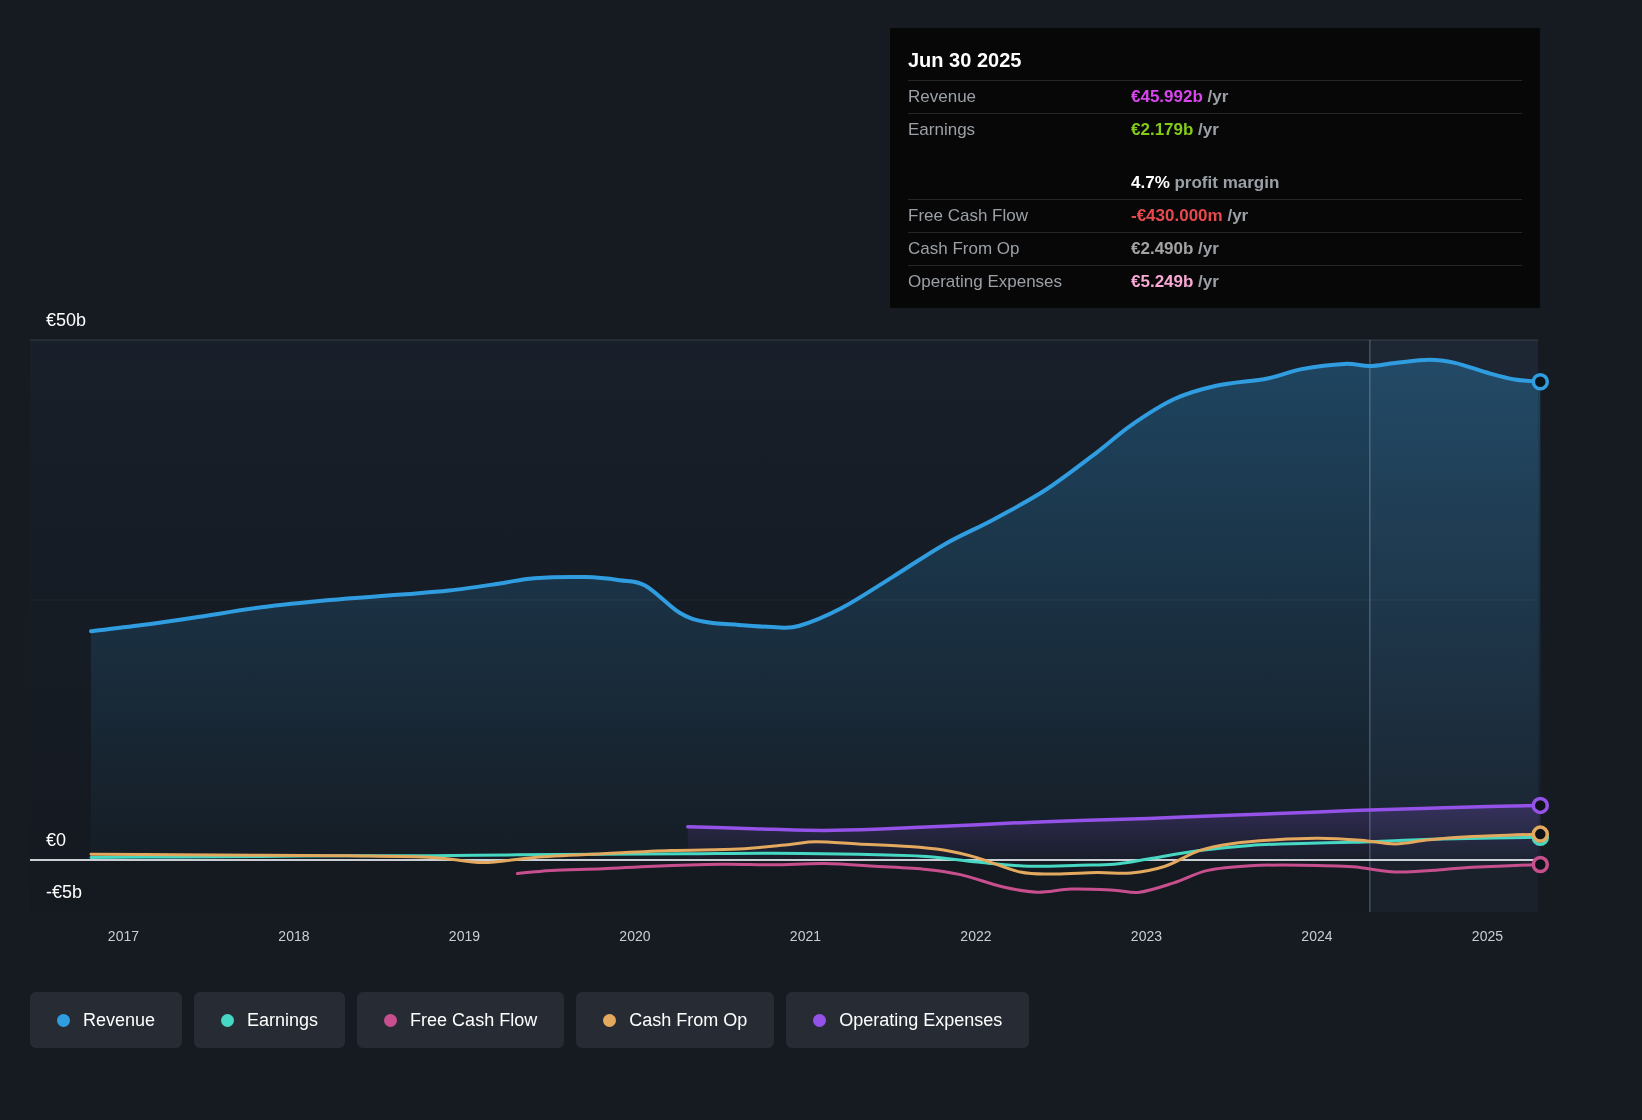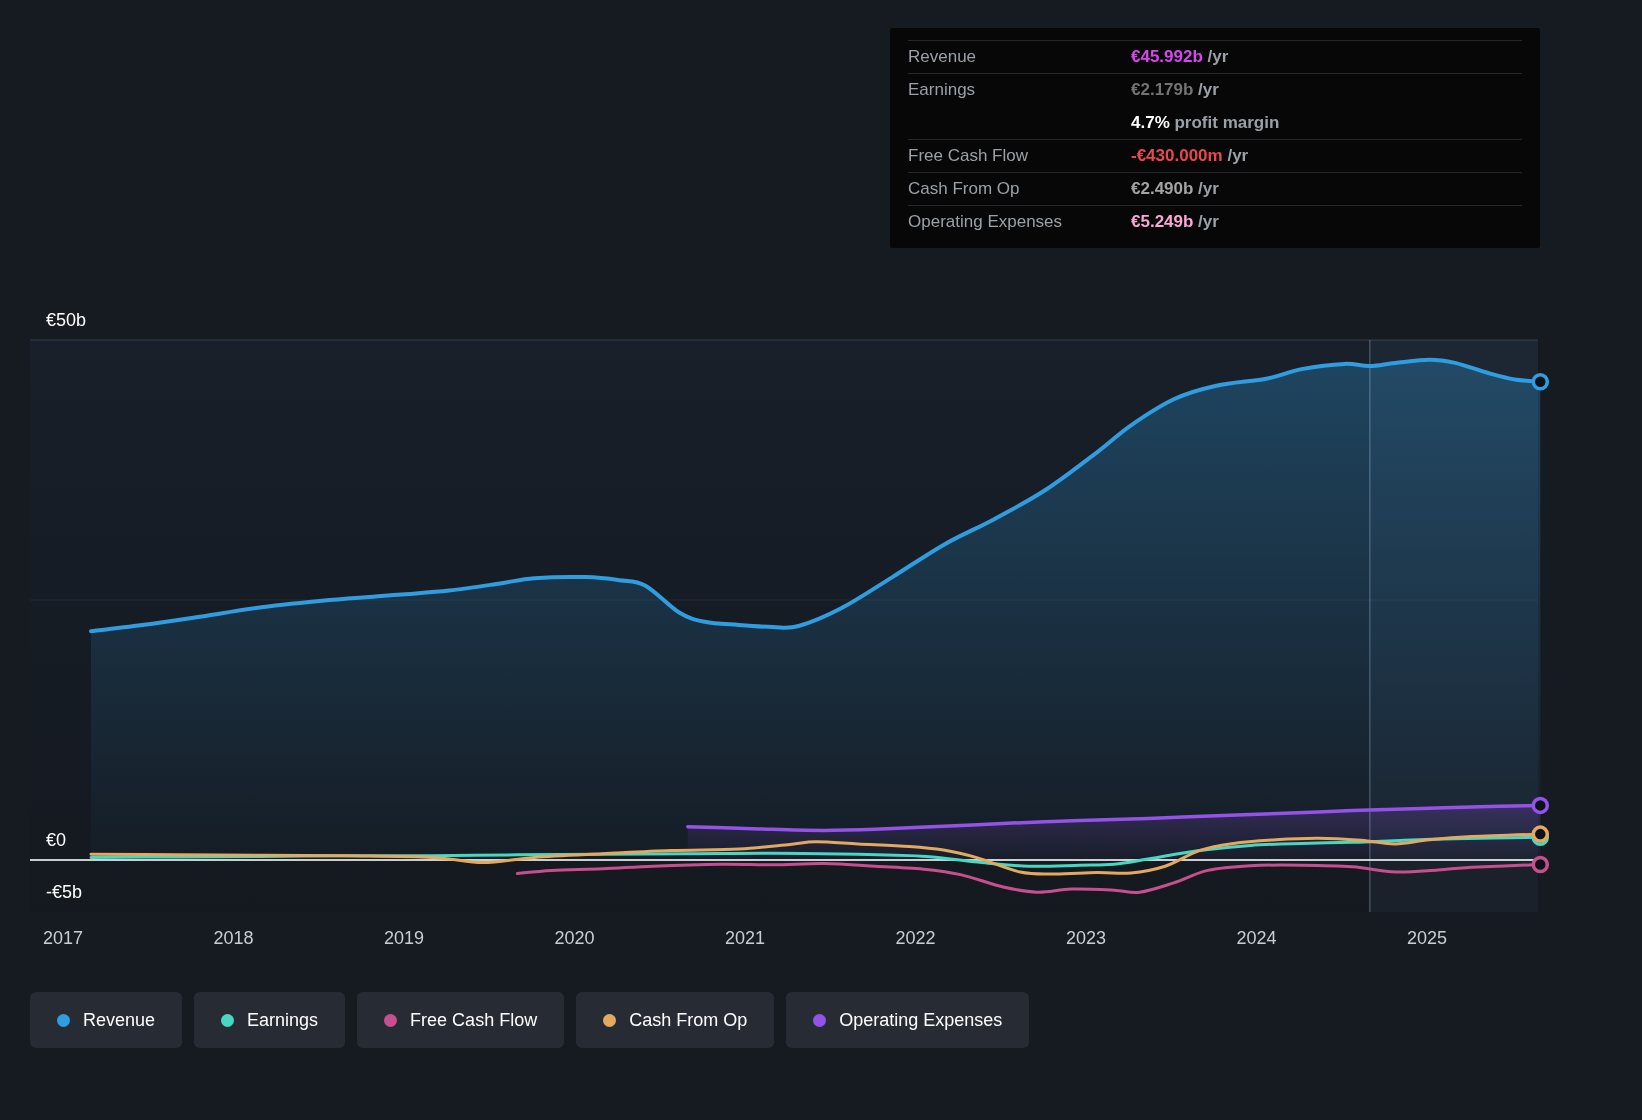--- a/index.html
+++ b/index.html
@@ -11,30 +11,30 @@
   }
   #chart-svg { position:absolute; left:0; top:0; }
 
   
   .tooltip {
     position:absolute; left:890px; top:28px; width:650px;
     background:#070708; padding:12px 18px 10px 18px; border-radius:2px;
   }
   .tt-title { font-size:20px; font-weight:700; color:#ffffff; height:40px; display:flex; align-items:center; }
   .tt-row { display:flex; align-items:center; height:33px; border-top:1px solid #27272b; }
-  .tt-row.no-sep { border-top:none; }
+  .tt-row.no-sep { border-top:none;margin-top:20px; }
   .tt-label { width:223px; color:#9aa0a6; font-size:17px; }
   .tt-value { font-size:17px; }
   .tt-value b { font-weight:700; }
   .tt-value i { font-style:normal; color:#9aa0a6; font-weight:600; }
 
   
   .y-label { position:absolute; left:46px; color:#ffffff; font-size:18px; font-weight:400; }
   #x-labels { position:absolute; left:0; top:928px; }
-  .x-label { position:absolute; top:0; width:96px; margin-left:-48px; text-align:left; color:#c9ced4; font-size:18px; }
+  .x-label { position:absolute; top:0; width:96px; margin-left:-48px; text-align:right; color:#c9ced4; font-size:14px; }
 
   
   .legend { position:absolute; left:30px; top:992px; display:flex; gap:12px; }
   .chip {
     height:56px; background:#272c34; border-radius:6px;
     display:flex; align-items:center; gap:13px; padding:0 27px; cursor:pointer;
   }
   .dot { width:13px; height:13px; border-radius:50%; }
   .chip-label { color:#ffffff; font-size:18px; }
 </style>
@@ -99,29 +99,30 @@
   <div class="x-label" style="left: 943.5px;">2022</div>
 
   <div class="x-label" style="left: 1114px;">2023</div>
 
   <div class="x-label" style="left: 1284.5px;">2024</div>
 
   <div class="x-label" style="left: 1455px;">2025</div>
 </div>
 
   <div class="tooltip">
+    <div class="tt-title">Jun 30 2025</div>
     <div id="tt-rows">
   <div class="tt-row">
     <span class="tt-label">Revenue</span>
     <span class="tt-value"><b style="color: #d946ef; text-align: right;">€45.992b</b><i> /yr</i></span>
   </div>
 
   <div class="tt-row">
     <span class="tt-label">Earnings</span>
-    <span class="tt-value"><b style="color: #737373;">€2.179b</b><i> /yr</i></span>
+    <span class="tt-value"><b style="color: #84cc16;">€2.179b</b><i> /yr</i></span>
   </div>
 
   <div class="tt-row no-sep">
     <span class="tt-label"></span>
     <span class="tt-value"><b style="color: rgb(255, 255, 255);">4.7%</b><i> profit margin</i></span>
   </div>
 
   <div class="tt-row">
     <span class="tt-label">Free Cash Flow</span>
     <span class="tt-value"><b style="color: rgb(232, 73, 77);">-€430.000m</b><i> /yr</i></span>

